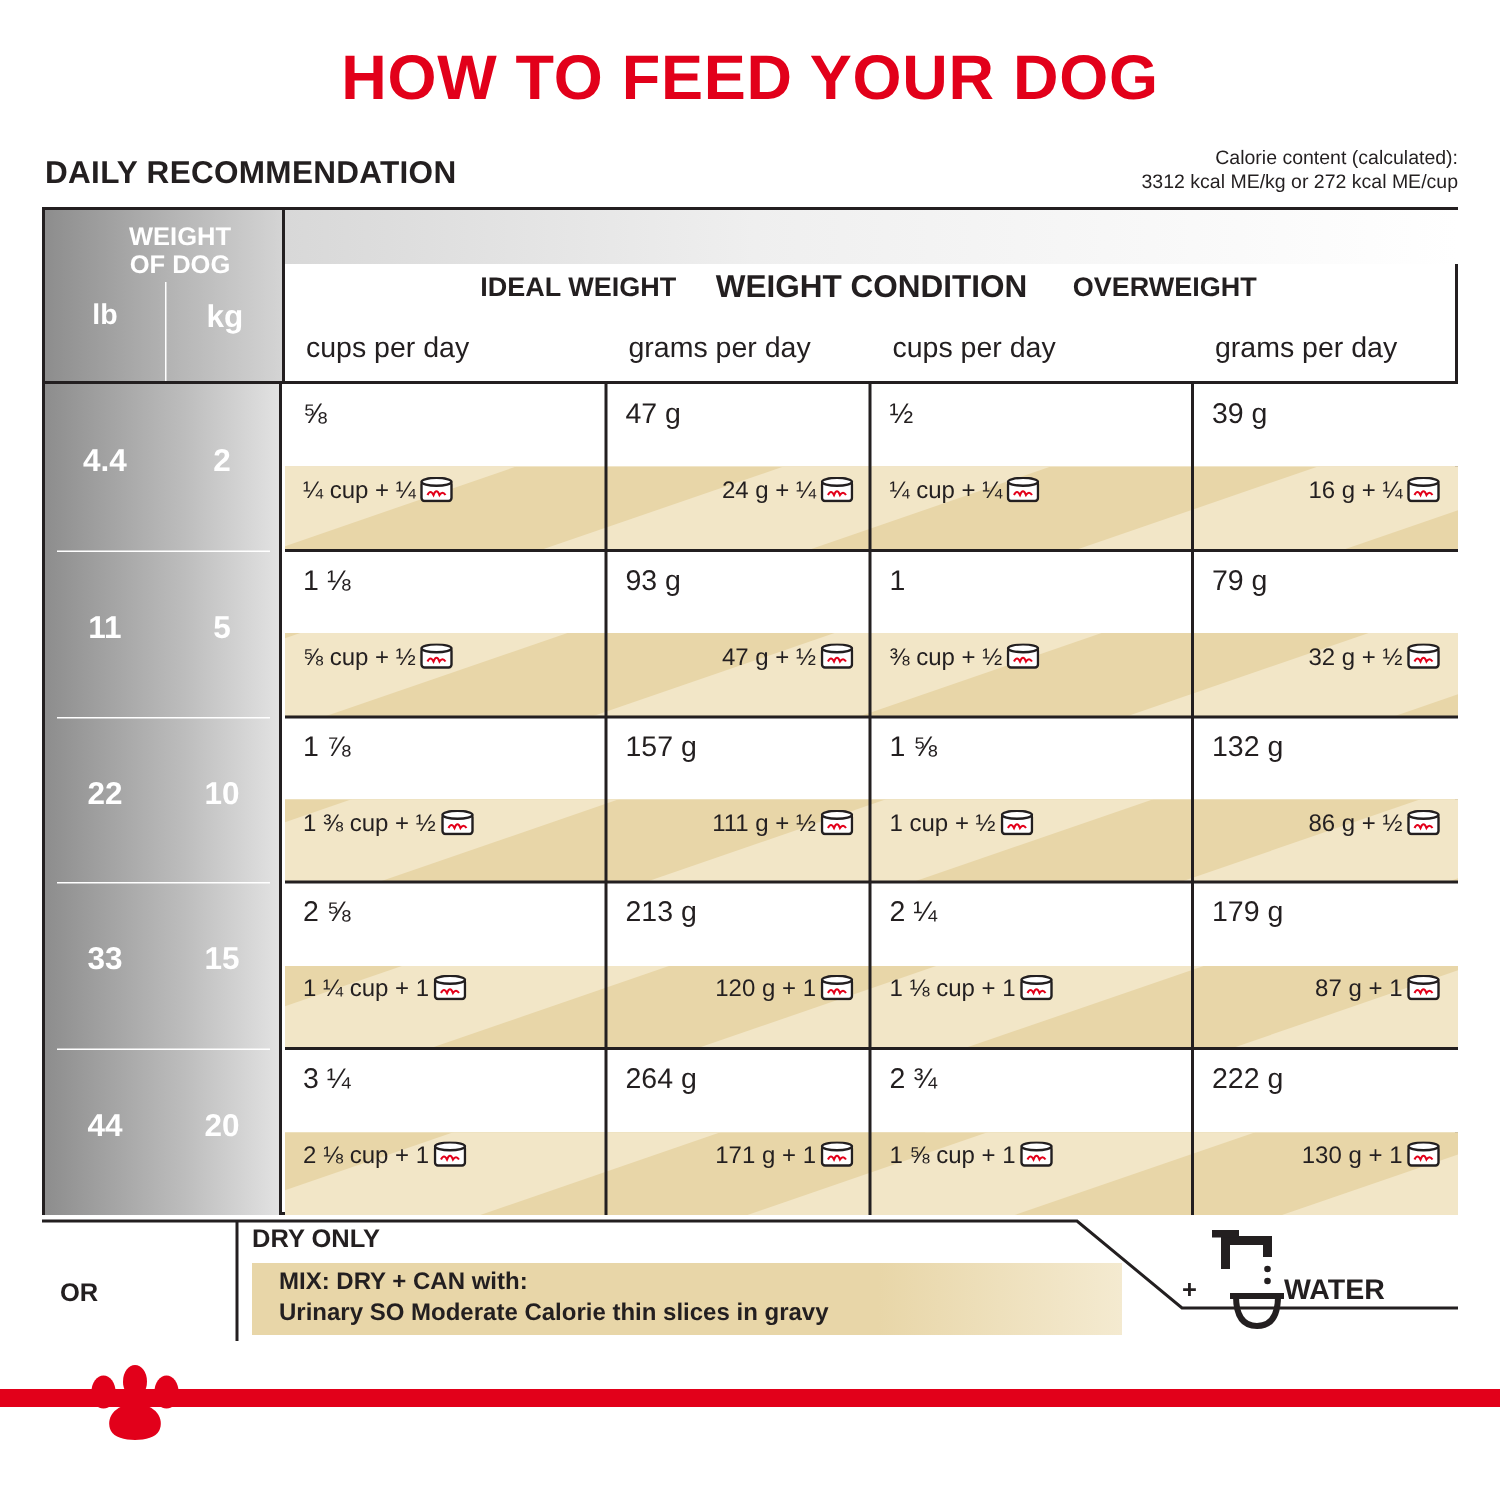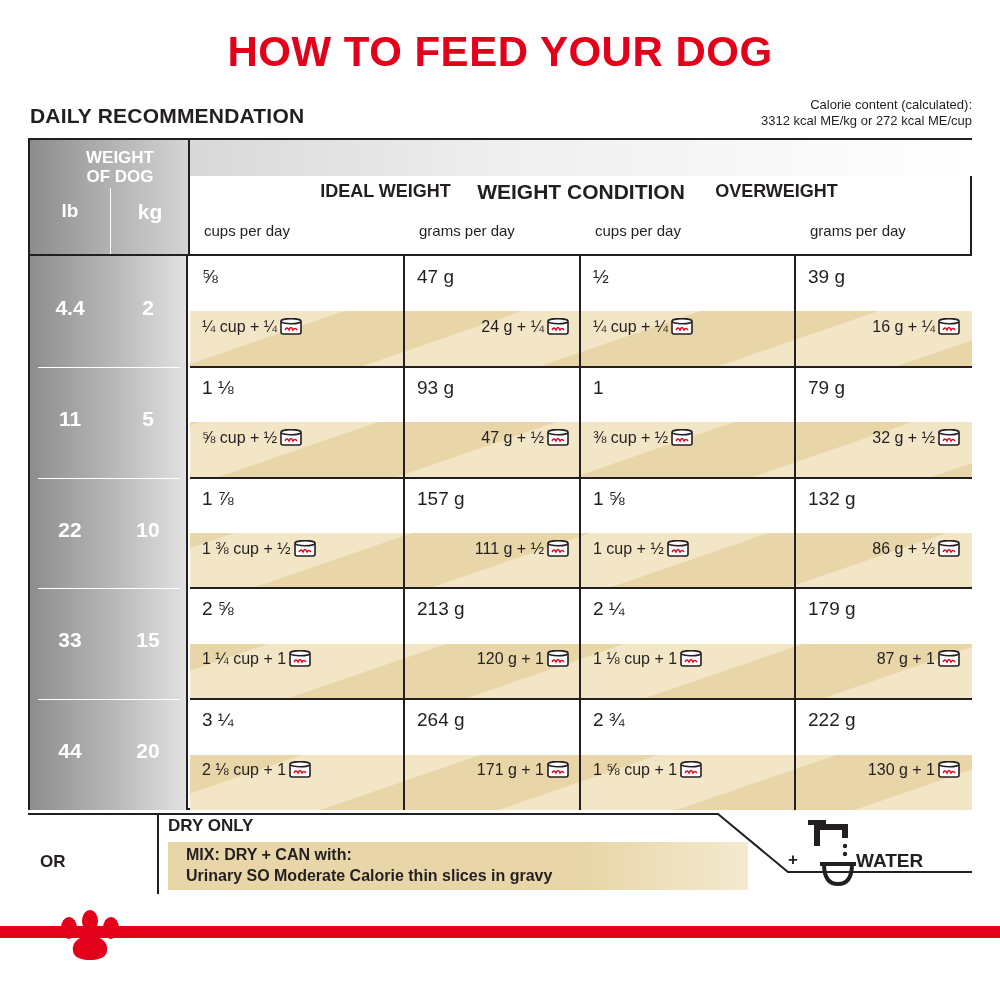--- a/index.html
+++ b/index.html
@@ -88,21 +88,21 @@
   .hdr-ideal, .hdr-over {
     position: absolute; top: 36px; height: 34px;
     font-size: 18px; font-weight: bold; text-align: center;
     color: #231f20; padding-top: 5px;
   }
   .hdr-ideal { left: 160px; width: 391px; }
   .hdr-over  { left: 551px; width: 391px; }
 
   .subhdr {
     position: absolute; top: 70px; height: 44px;
-    font-size: 15px; color: #231f20; padding-top: 12px; padding-left: 14px;
+    font-size: 19px; color: #231f20; padding-top: 12px; padding-left: 14px;
   }
   .sh1 { left: 160px; width: 215px; }
   .sh2 { left: 375px; width: 176px; }
   .sh3 { left: 551px; width: 215px; }
   .sh4 { left: 766px; width: 176px; }
 
   .hdr-bottom-line {
     position: absolute; left: 0; top: 114px; width: 942px; height: 2px;
     background: #231f20;
   }

